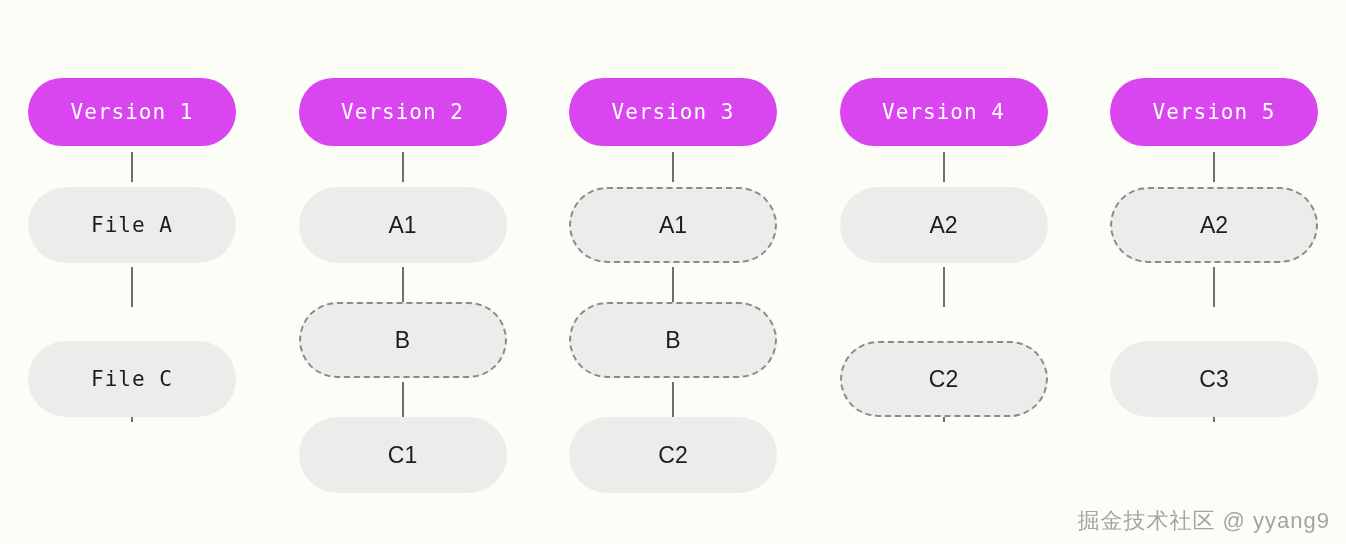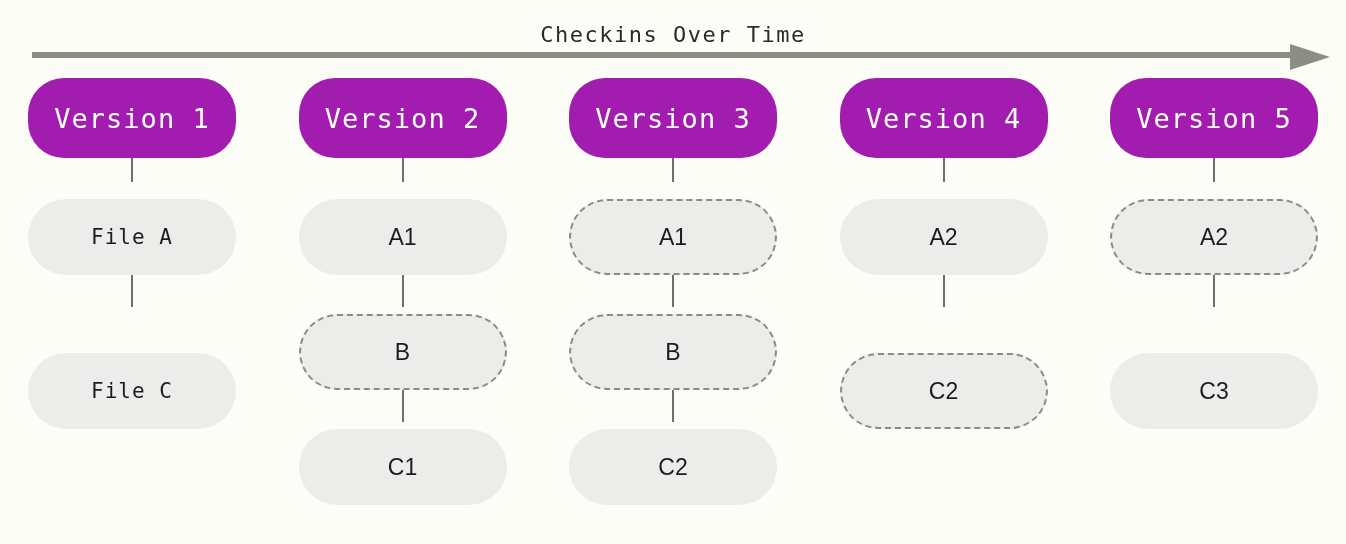--- a/index.html
+++ b/index.html
@@ -76,30 +76,30 @@
   }
   .connector.c1 { top: 74px;  height: 30px; }
   .connector.c2 { top: 189px; height: 40px; }
   .connector.c3 { top: 304px; height: 40px; }
 
   
   .version-pill {
     position: relative;
     z-index: 1;
     width: 208px;
-    height: 80px;
+    height: 68px;
     box-sizing: border-box;
     border-radius: 36px;
-    background: #a21caf;
+    background: #d946ef;
     color: #ffffff;
     display: flex;
     align-items: center;
     justify-content: center;
     font-family: "DejaVu Sans Mono", monospace;
-    font-size: 27px;
+    font-size: 21px;
     letter-spacing: 1px;
   }
 
   
   .node {
     position: relative;
     z-index: 1;
     width: 208px;
     height: 76px;
     box-sizing: border-box;
@@ -145,88 +145,82 @@
     letter-spacing: 1px;
     white-space: nowrap;
     z-index: 5;
   }
 </style>
 </head>
 <body>
 
 <div id="canvas">
 
-  <div id="timeline">
-    <div id="timeline-title">Checkins Over Time</div>
-    <svg id="timeline-arrow" viewBox="0 0 1298 26" preserveAspectRatio="none">
-      <rect x="0" y="8" width="1268" height="6" fill="#8d8d87"></rect>
-      <polygon points="1258,0 1298,13 1258,26" fill="#8d8d87"></polygon>
-    </svg>
+
+  <div id="columns">
+
+    <div class="column">
+      <div class="connector c1"></div>
+      <div class="connector c2"></div>
+      <div class="connector c3"></div>
+      <div class="version-pill">Version 1</div>
+      <div class="row-gap-1"></div>
+      <div class="node mono solid">File A</div>
+      <div class="row-gap-2"></div>
+      <div class="row-gap-3"></div>
+      <div class="node mono solid">File C</div>
+    </div>
+
+    <div class="column">
+      <div class="connector c1"></div>
+      <div class="connector c2"></div>
+      <div class="connector c3"></div>
+      <div class="version-pill">Version 2</div>
+      <div class="row-gap-1"></div>
+      <div class="node sans solid">A1</div>
+      <div class="row-gap-2"></div>
+      <div class="node sans dashed">B</div>
+      <div class="row-gap-3"></div>
+      <div class="node sans solid">C1</div>
+    </div>
+
+    <div class="column">
+      <div class="connector c1"></div>
+      <div class="connector c2"></div>
+      <div class="connector c3"></div>
+      <div class="version-pill">Version 3</div>
+      <div class="row-gap-1"></div>
+      <div class="node sans dashed">A1</div>
+      <div class="row-gap-2"></div>
+      <div class="node sans dashed">B</div>
+      <div class="row-gap-3"></div>
+      <div class="node sans solid">C2</div>
+    </div>
+
+    <div class="column">
+      <div class="connector c1"></div>
+      <div class="connector c2"></div>
+      <div class="connector c3"></div>
+      <div class="version-pill">Version 4</div>
+      <div class="row-gap-1"></div>
+      <div class="node sans solid">A2</div>
+      <div class="row-gap-2"></div>
+      <div class="row-gap-3"></div>
+      <div class="node sans dashed">C2</div>
+    </div>
+
+    <div class="column">
+      <div class="connector c1"></div>
+      <div class="connector c2"></div>
+      <div class="connector c3"></div>
+      <div class="version-pill">Version 5</div>
+      <div class="row-gap-1"></div>
+      <div class="node sans dashed">A2</div>
+      <div class="row-gap-2"></div>
+      <div class="row-gap-3"></div>
+      <div class="node sans solid">C3</div>
+    </div>
+
   </div>
 
-  <div id="columns">
-
-    <div class="column">
-      <div class="connector c1"></div>
-      <div class="connector c2"></div>
-      <div class="connector c3"></div>
-      <div class="version-pill">Version 1</div>
-      <div class="row-gap-1"></div>
-      <div class="node mono solid">File A</div>
-      <div class="row-gap-2"></div>
-      <div class="row-gap-3"></div>
-      <div class="node mono solid">File C</div>
-    </div>
-
-    <div class="column">
-      <div class="connector c1"></div>
-      <div class="connector c2"></div>
-      <div class="connector c3"></div>
-      <div class="version-pill">Version 2</div>
-      <div class="row-gap-1"></div>
-      <div class="node sans solid">A1</div>
-      <div class="row-gap-2"></div>
-      <div class="node sans dashed">B</div>
-      <div class="row-gap-3"></div>
-      <div class="node sans solid">C1</div>
-    </div>
-
-    <div class="column">
-      <div class="connector c1"></div>
-      <div class="connector c2"></div>
-      <div class="connector c3"></div>
-      <div class="version-pill">Version 3</div>
-      <div class="row-gap-1"></div>
-      <div class="node sans dashed">A1</div>
-      <div class="row-gap-2"></div>
-      <div class="node sans dashed">B</div>
-      <div class="row-gap-3"></div>
-      <div class="node sans solid">C2</div>
-    </div>
-
-    <div class="column">
-      <div class="connector c1"></div>
-      <div class="connector c2"></div>
-      <div class="connector c3"></div>
-      <div class="version-pill">Version 4</div>
-      <div class="row-gap-1"></div>
-      <div class="node sans solid">A2</div>
-      <div class="row-gap-2"></div>
-      <div class="row-gap-3"></div>
-      <div class="node sans dashed">C2</div>
-    </div>
-
-    <div class="column">
-      <div class="connector c1"></div>
-      <div class="connector c2"></div>
-      <div class="connector c3"></div>
-      <div class="version-pill">Version 5</div>
-      <div class="row-gap-1"></div>
-      <div class="node sans dashed">A2</div>
-      <div class="row-gap-2"></div>
-      <div class="row-gap-3"></div>
-      <div class="node sans solid">C3</div>
-    </div>
-
-  </div>
-
+  <div id="watermark">掘金技术社区 @ yyang9</div>
 
 </div>
 
 </body></html>

